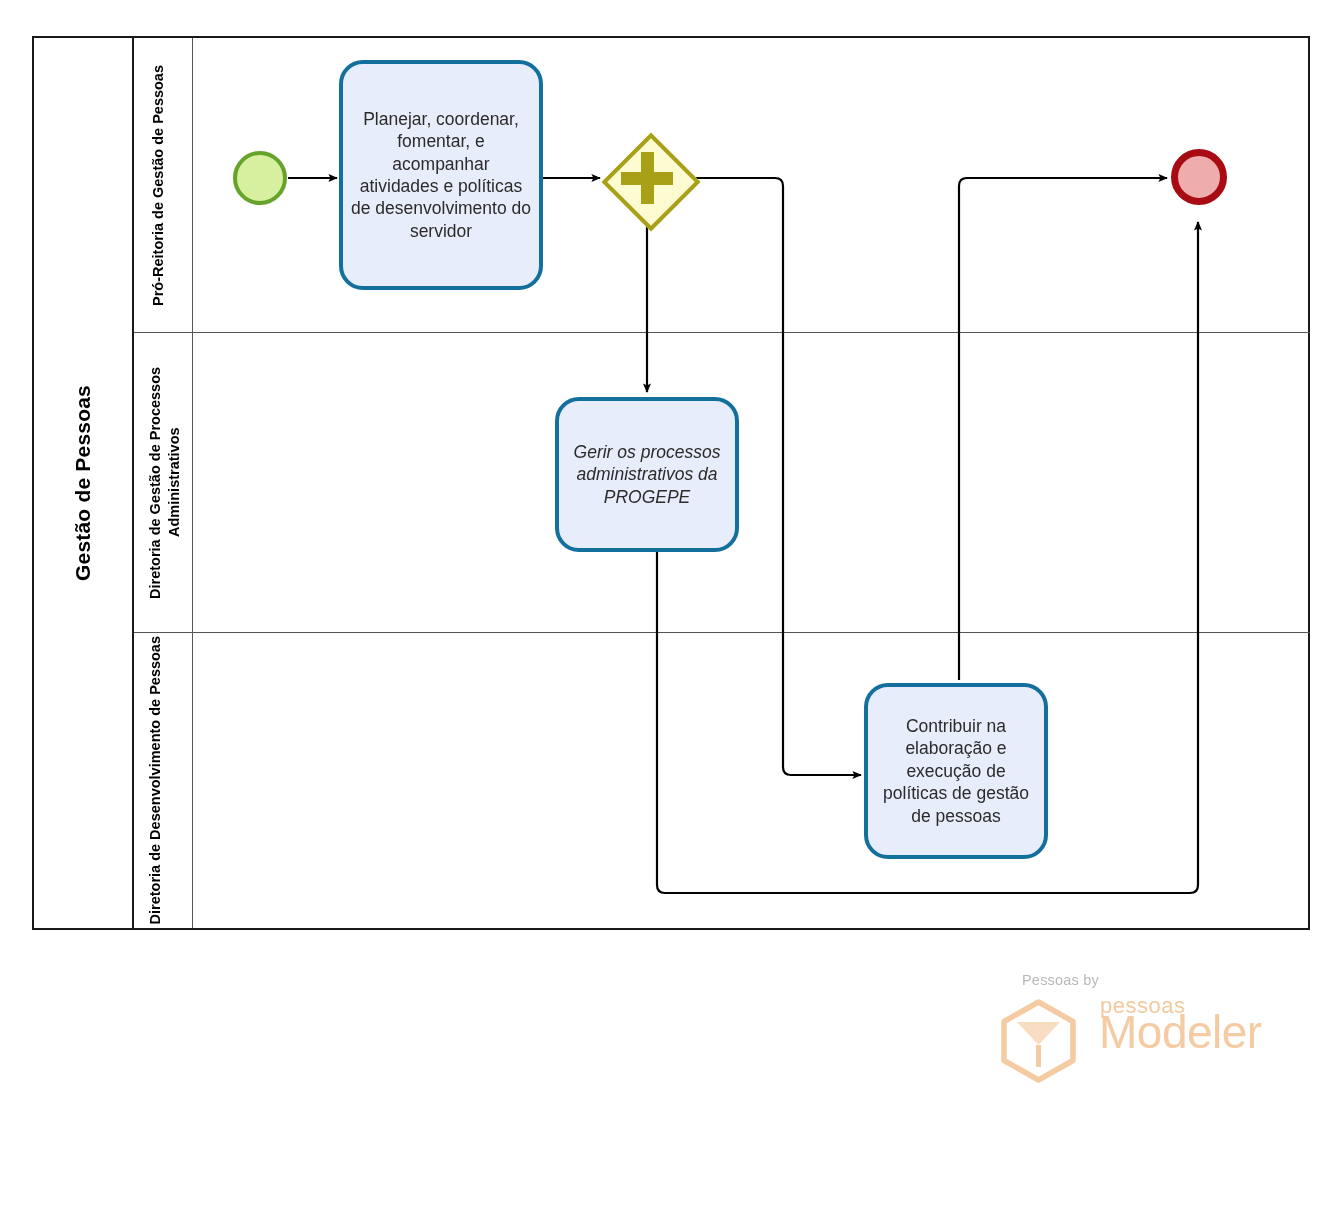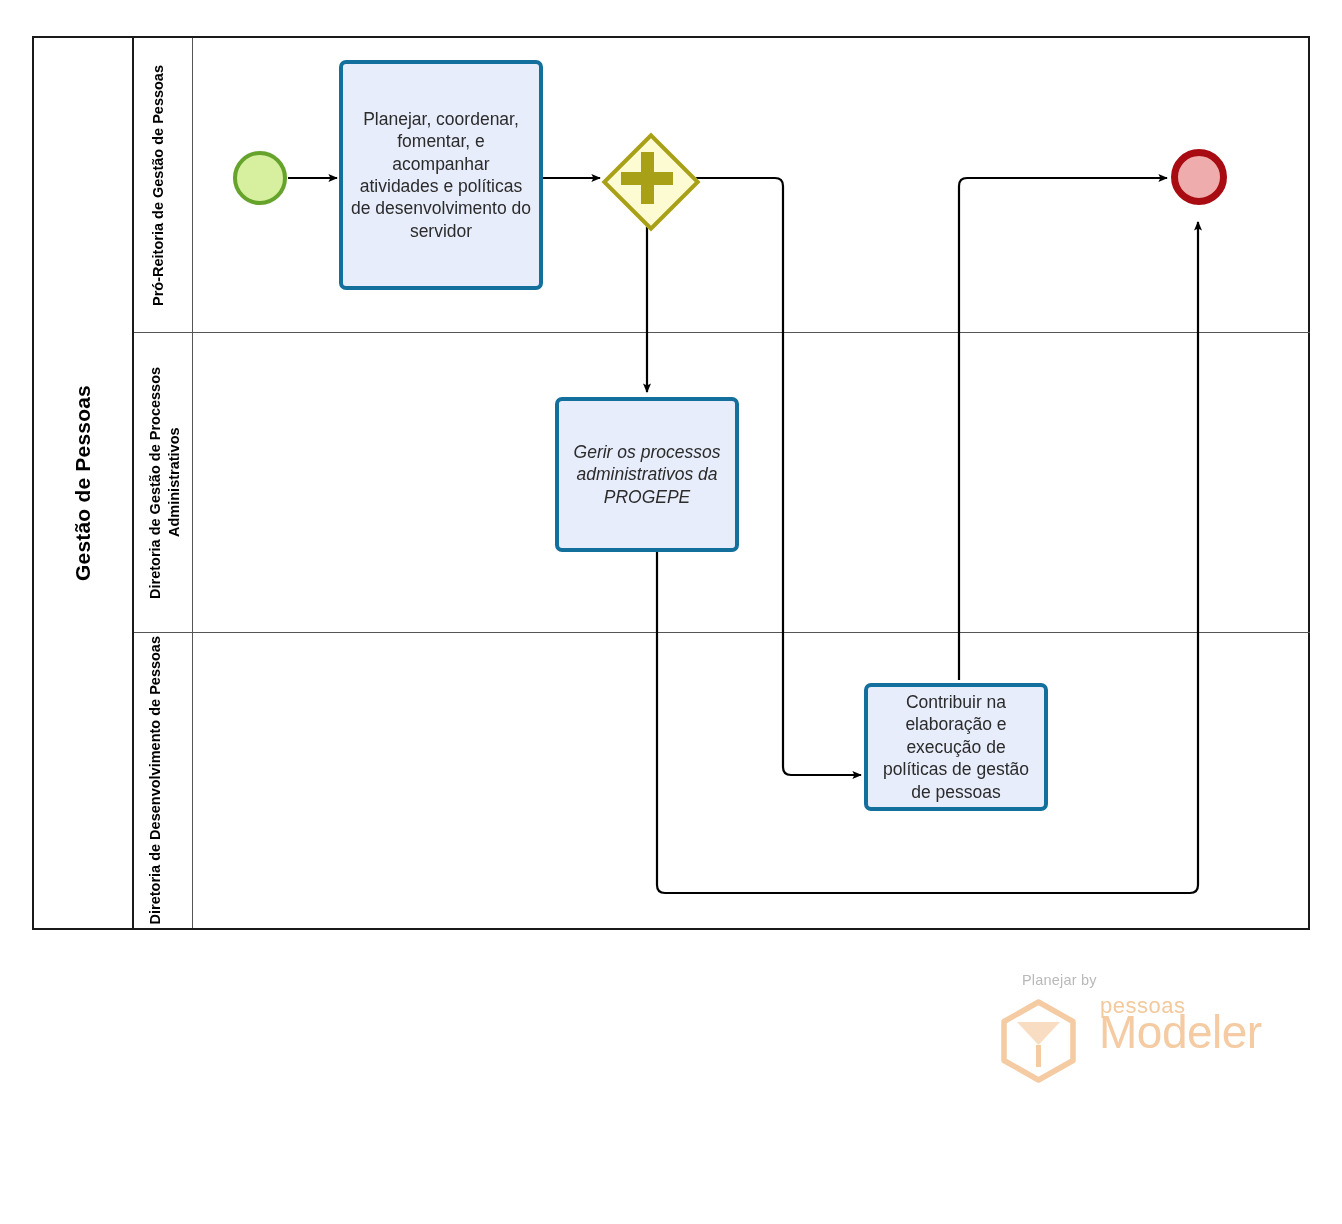--- a/index.html
+++ b/index.html
@@ -96,21 +96,21 @@
   }
   .event-end {
     width: 56px; height: 56px;
     border-radius: 50%;
     background: #eeacac;
     border: 7px solid #a80c12;
   }
   .task {
     background: #e8edfb;
     border: 4px solid #13709c;
-    border-radius: 7px;
+    border-radius: 24px;
     display: flex;
     align-items: center;
     justify-content: center;
     padding: 4px 8px;
   }
   .task-label {
     font-size: 17.5px;
     color: #2b2b2b;
     text-align: center;
     line-height: 1.28;
@@ -234,26 +234,26 @@
     <div class="gw-plus-h"></div>
     <div class="gw-plus-v"></div>
   </div>
 
   <div class="node event-end" style="left:1171px; top:149px;"></div>
 
   <div class="node task" style="left:555px; top:397px; width:184px; height:155px;font-style:italic;">
     <span class="task-label">Gerir os processos administrativos da PROGEPE</span>
   </div>
 
-  <div class="node task" style="left:864px; top:683px; width:184px; height:128px;">
+  <div class="node task" style="left:864px; top:683px; width:184px; height:176px;">
     <span class="task-label">Contribuir na elaboração e execução de políticas de gestão de pessoas</span>
   </div>
 
   <div class="watermark">
-    <span class="wm-powered">Planejar by</span>
+    <span class="wm-powered">Pessoas by</span>
 
     <svg class="wm-logo" width="86" height="84" viewBox="0 0 86 84">
       <path d="M41.5,3 L76,22.5 L76,61.5 L41.5,81 L7,61.5 L7,22.5 Z" fill="none" stroke="#f4cba2" stroke-width="5.5" stroke-linejoin="round"></path>
       <path d="M20,23 L41.5,46 L63,23 Z" fill="#f9ddc2"></path>
       <path d="M41.5,46 L41.5,68" stroke="#f4cba2" stroke-width="5" fill="none"></path>
     </svg>
 
     <span class="wm-bizagi">pessoas</span>
     <span class="wm-modeler">Modeler</span>
   </div>

